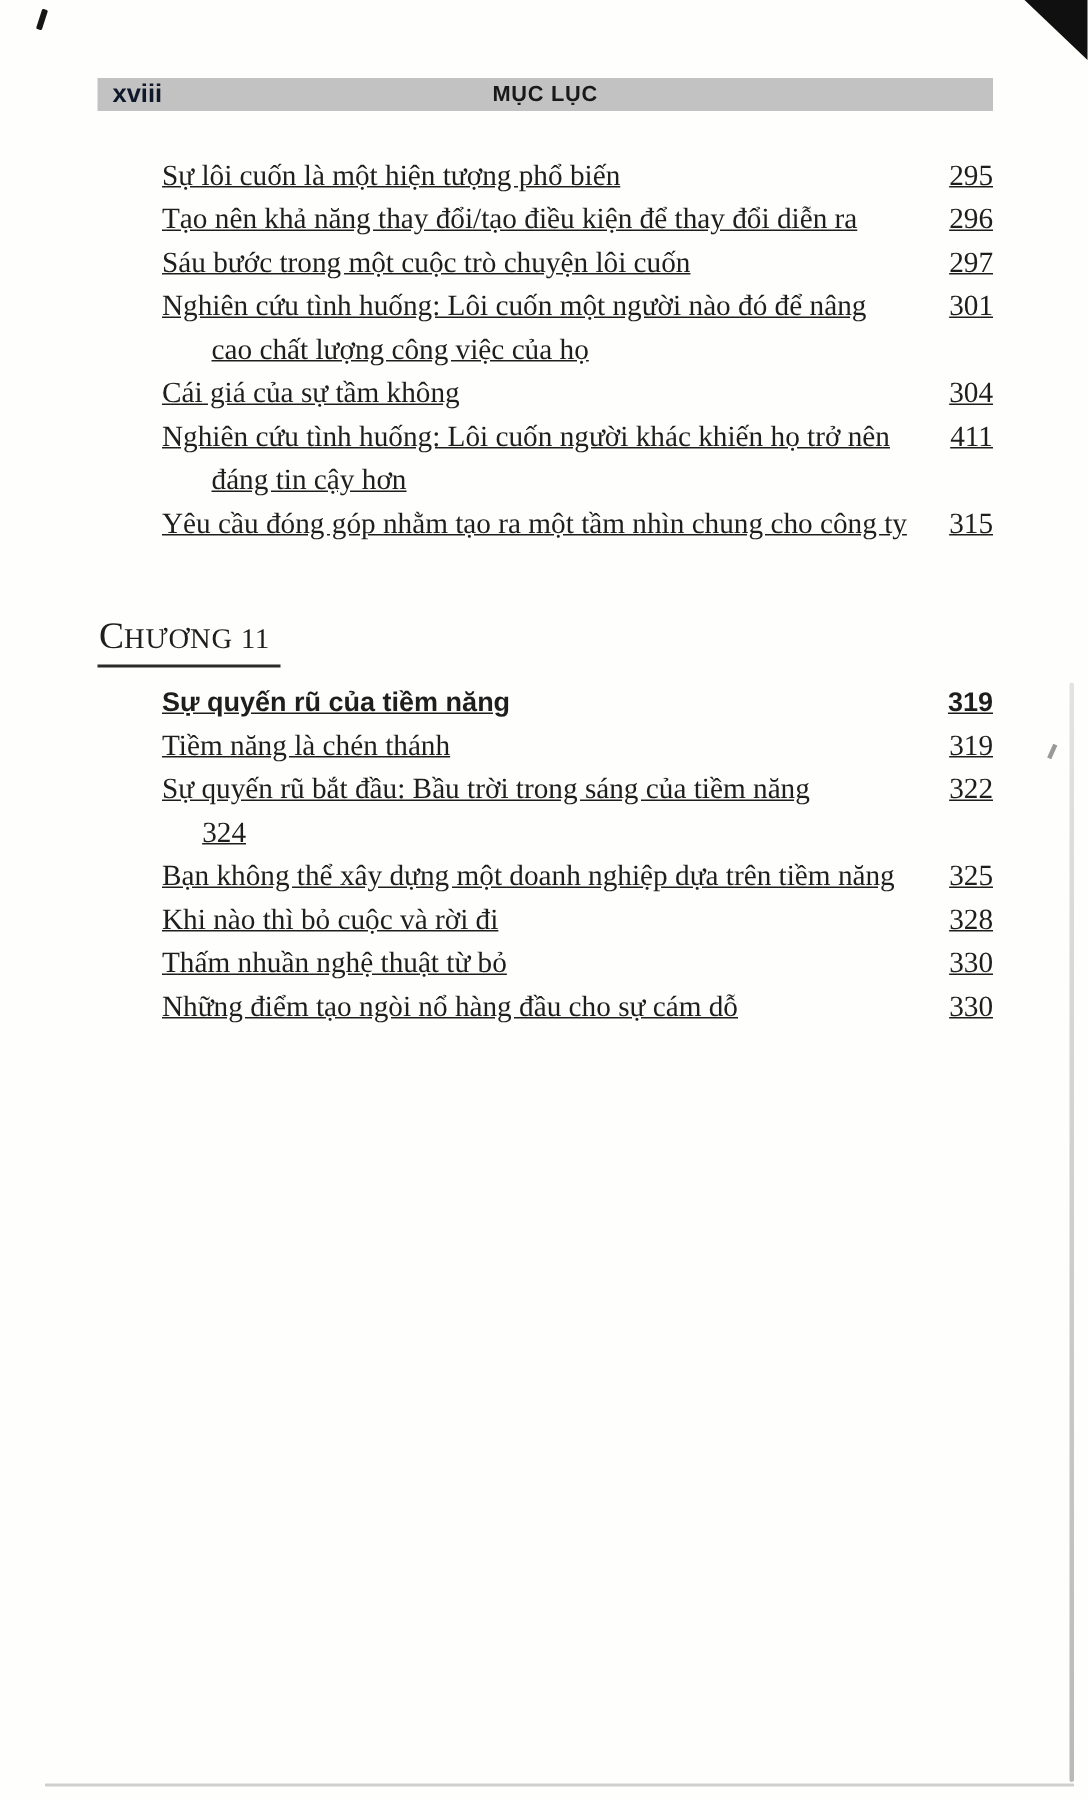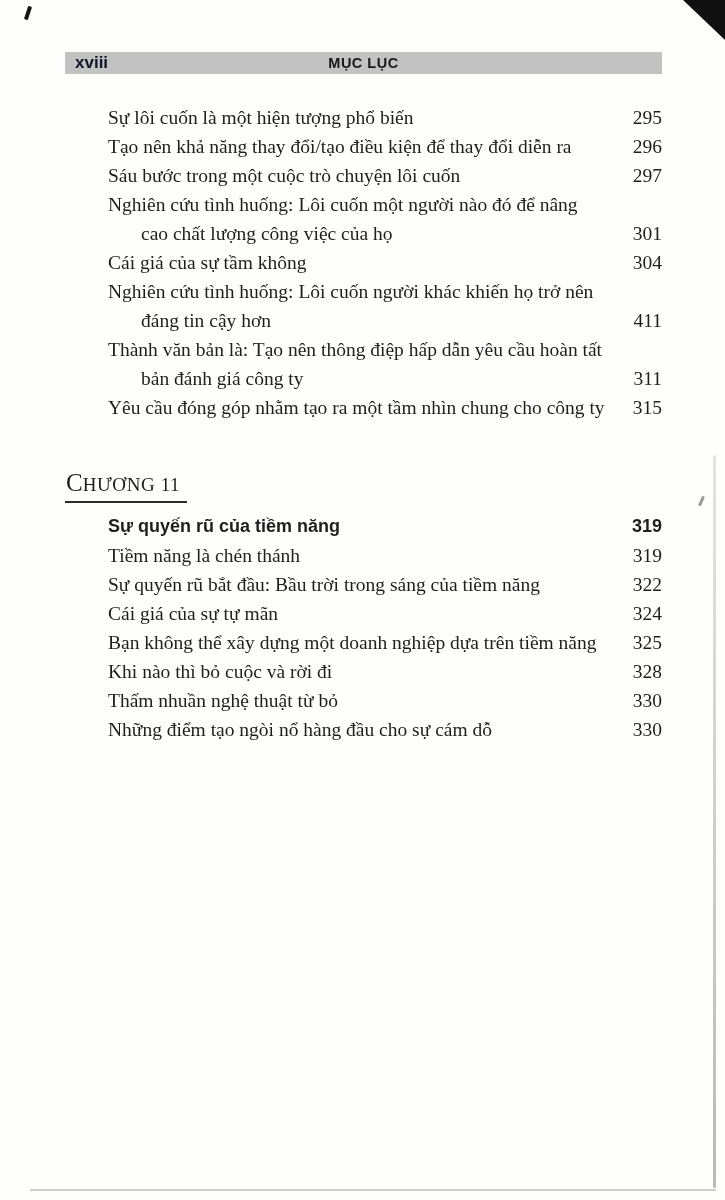--- a/index.html
+++ b/index.html
@@ -59,21 +59,21 @@
   .header-title {
     flex: 1; text-align: center;
     font-family: "Liberation Sans", sans-serif;
     font-weight: bold; font-size: 14.5px;
     letter-spacing: 0.5px; color: #191919;
   }
   .header-spacer { width: 70px; }
 
   .toc { margin-top: 29px; font-size: 19.5px; line-height: 29px; }
 
-  .row { display: flex; align-items: flex-end; padding-left: 43px; }
+  .row { display: flex; padding-left: 43px; text-decoration: underline; }
   .entry-text { flex: 1; padding-left: 33px; text-indent: -33px; }
   .entry-page { margin-left: 14px; min-width: 42px; text-align: right; }
 
   .chapter { margin-top: 46px; margin-bottom: 9px; }
   .chapter-label {
     display: inline-block;
     border-bottom: 2px solid #2b2b2b;
     padding: 0 7px 1px 1px;
     line-height: 30px;
     white-space: nowrap;
@@ -127,24 +127,20 @@
         </div>
         <div class="row">
           <span class="entry-text">Cái giá của sự tầm không</span>
           <span class="entry-page">304</span>
         </div>
         <div class="row">
           <span class="entry-text">Nghiên cứu tình huống: Lôi cuốn người khác khiến họ trở nên đáng tin cậy hơn</span>
           <span class="entry-page">411</span>
         </div>
         <div class="row">
-          <span class="entry-text">Thành văn bản là: Tạo nên thông điệp hấp dẫn yêu cầu hoàn tất bản đánh giá công ty</span>
-          <span class="entry-page">311</span>
-        </div>
-        <div class="row">
           <span class="entry-text">Yêu cầu đóng góp nhằm tạo ra một tầm nhìn chung cho công ty</span>
           <span class="entry-page">315</span>
         </div>
       </section>
 
       <div class="chapter">
         <span class="chapter-label"><span class="chap-initial">C</span><span class="chap-rest">HƯƠNG 11</span></span>
       </div>
 
       <section>
@@ -154,21 +150,20 @@
         </div>
         <div class="row">
           <span class="entry-text">Tiềm năng là chén thánh</span>
           <span class="entry-page">319</span>
         </div>
         <div class="row">
           <span class="entry-text">Sự quyến rũ bắt đầu: Bầu trời trong sáng của tiềm năng</span>
           <span class="entry-page">322</span>
         </div>
         <div class="row">
-          <span class="entry-text">Cái giá của sự tự mãn</span>
           <span class="entry-page">324</span>
         </div>
         <div class="row">
           <span class="entry-text">Bạn không thể xây dựng một doanh nghiệp dựa trên tiềm năng</span>
           <span class="entry-page">325</span>
         </div>
         <div class="row">
           <span class="entry-text">Khi nào thì bỏ cuộc và rời đi</span>
           <span class="entry-page">328</span>
         </div>

